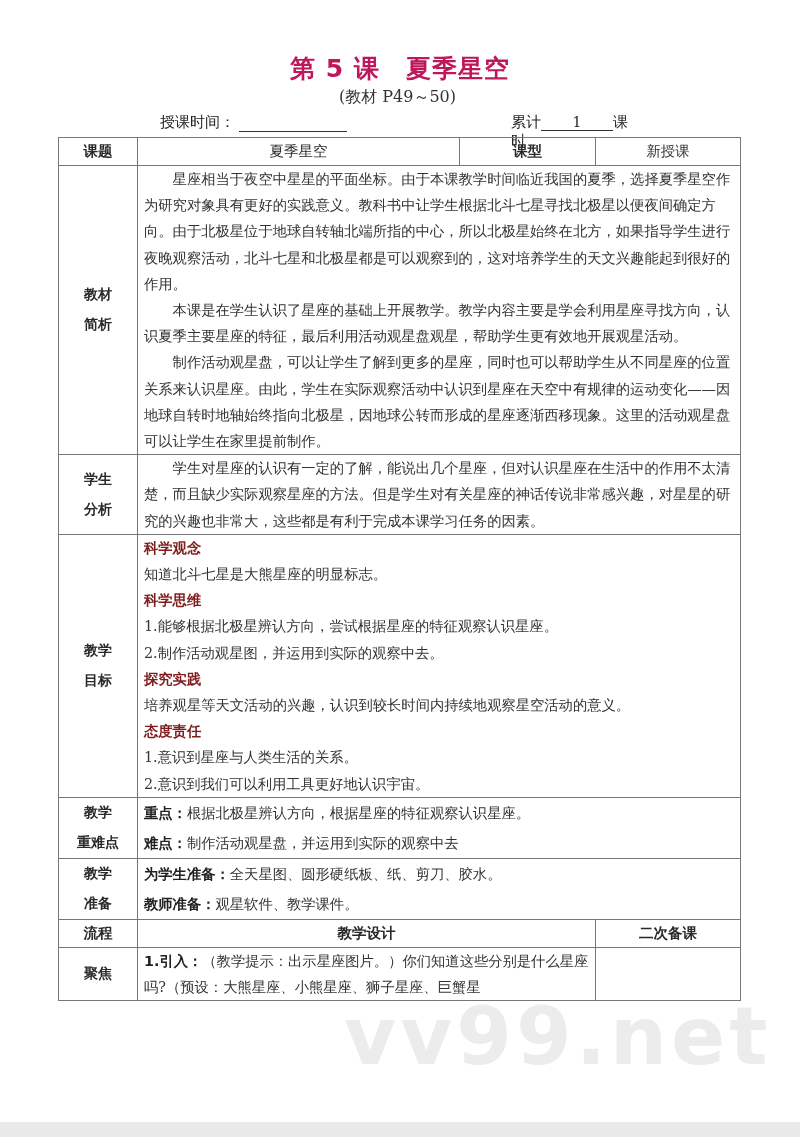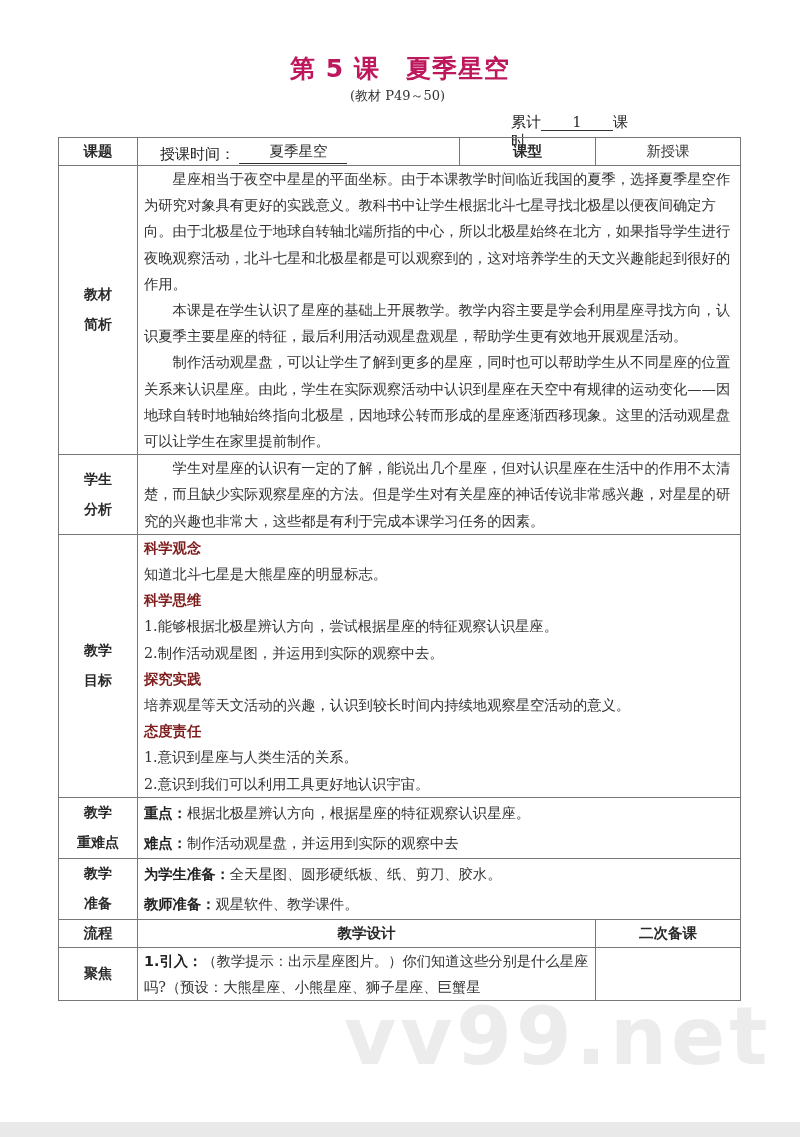--- a/index.html
+++ b/index.html
@@ -9,27 +9,27 @@
       position: relative;
     }
     .page { position: absolute; left: 0; top: 0; width: 800px; height: 1137px; }
     .title {
       position: absolute; top: 52px; left: 0; width: 800px; text-align: center;
       font-family: "DejaVu Sans", "Liberation Sans", sans-serif; font-weight: bold;
       font-size: 25px; color: #be185d; letter-spacing: 1px;
     }
     .subtitle {
       position: absolute; top: 87px; left: 0; width: 795px; text-align: center;
-      font-size: 13px; color: #333;
+      font-size: 16px; color: #333;
     }
     .meta {
       position: absolute; top: 113px; left: 160px; width: 480px; font-size: 15px;
       font-family: "DejaVu Sans", "Liberation Sans", sans-serif; color: #222;
     }
-    .meta .lbl { display: inline-block; margin-top: 32px; }
+    .meta .lbl { display: inline-block; }
     .meta .blank { display: inline-block; width: 108px; border-bottom: 1px solid #333; height: 16px; vertical-align: bottom; margin-left: 4px; }
     .meta-right { position: absolute; left: 330px; top: 0; margin-left: 21px; }
     .meta-right .count { display: inline-block; width: 72px; border-bottom: 1px solid #333; text-align: center; font-family: "DejaVu Serif", serif; font-size: 14px; }
     table {
       position: absolute; top: 137px; left: 58px; width: 682px;
       border-collapse: collapse; table-layout: fixed;
     }
     td {
       border: 1.5px solid #777; padding: 0 6px; vertical-align: middle;
       font-size: 14.3px; line-height: 26.2px; color: #333;

